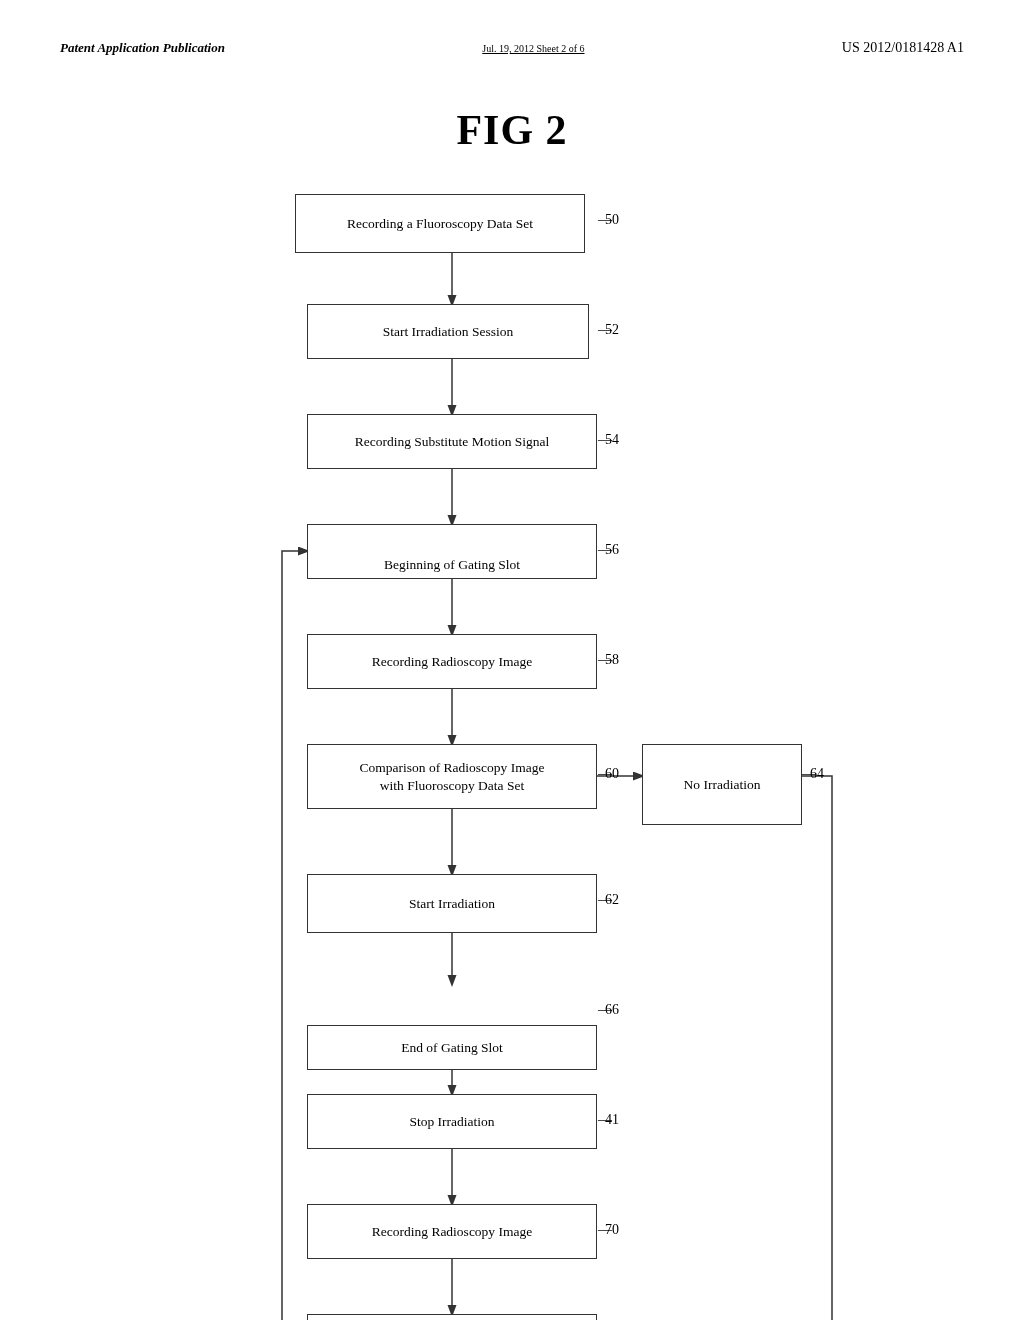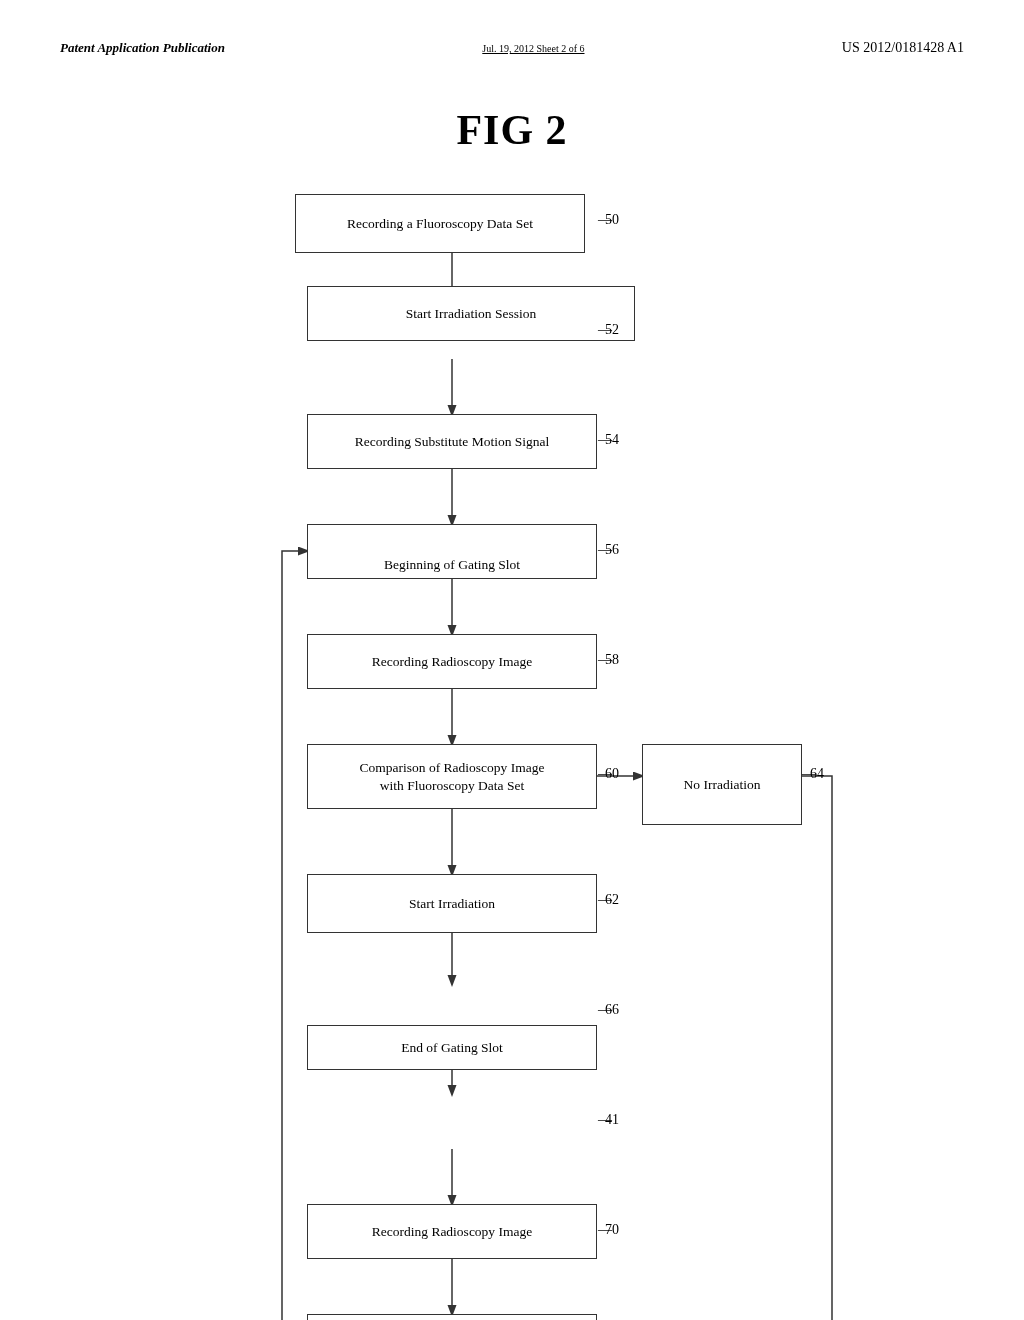--- a/index.html
+++ b/index.html
@@ -105,21 +105,21 @@
       </marker>
     </defs>
   </svg>
 
   <div class="flow-box" style="left:143px;top:0px;width:290px;height:59px;">
     <span>Recording a Fluoroscopy Data Set</span>
   </div>
   <span class="box-label" style="left:453px;top:18px;">50</span>
   <span style="position:absolute;left:446px;top:18px;font-size:14px;">—</span>
 
-  <div class="flow-box" style="left:155px;top:92px;width:328px;height:55px;">
+  <div class="flow-box" style="left:155px;top:110px;width:282px;height:55px;">
     <span>Start Irradiation Session</span>
   </div>
   <span class="box-label" style="left:453px;top:128px;">52</span>
   <span style="position:absolute;left:446px;top:128px;font-size:14px;">—</span>
 
   <div class="flow-box" style="left:155px;top:220px;width:290px;height:55px;">
     <span>Recording Substitute Motion Signal</span>
   </div>
   <span class="box-label" style="left:453px;top:238px;">54</span>
   <span style="position:absolute;left:446px;top:238px;font-size:14px;">—</span>
@@ -147,20 +147,23 @@
   </div>
   <span class="box-label" style="left:453px;top:698px;">62</span>
   <span style="position:absolute;left:446px;top:698px;font-size:14px;">—</span>
 
   <div class="flow-box" style="left:155px;top:831px;width:290px;height:45px;">
     <span>End of Gating Slot</span>
   </div>
   <span class="box-label" style="left:453px;top:808px;">66</span>
   <span style="position:absolute;left:446px;top:808px;font-size:14px;">—</span>
 
+  <div class="flow-box" style="left:155px;top:900px;width:290px;height:55px;">
+    <span>Stop Irradiation</span>
+  </div>
   <span class="box-label" style="left:453px;top:918px;">41</span>
   <span style="position:absolute;left:446px;top:918px;font-size:14px;">—</span>
 
   <div class="flow-box" style="left:155px;top:1010px;width:290px;height:55px;">
     <span>Recording Radioscopy Image</span>
   </div>
   <span class="box-label" style="left:453px;top:1028px;">70</span>
   <span style="position:absolute;left:446px;top:1028px;font-size:14px;">—</span>
 
   <div class="flow-box" style="left:155px;top:1120px;width:290px;height:65px;">

